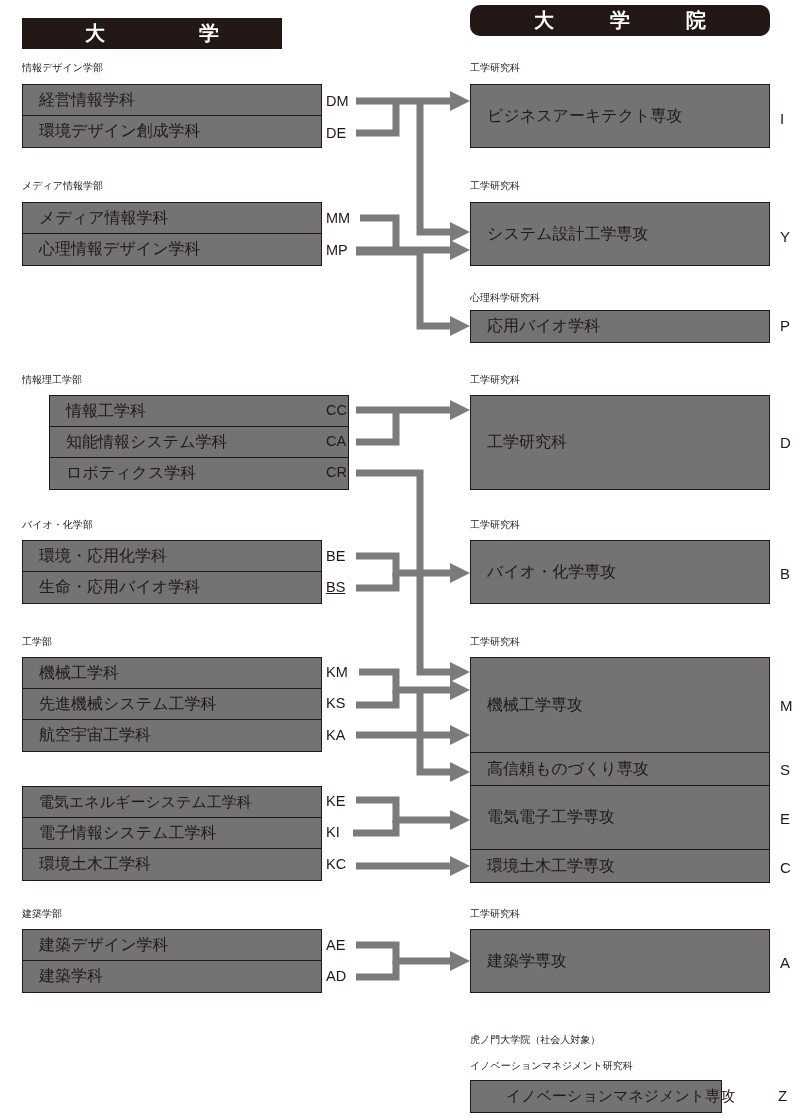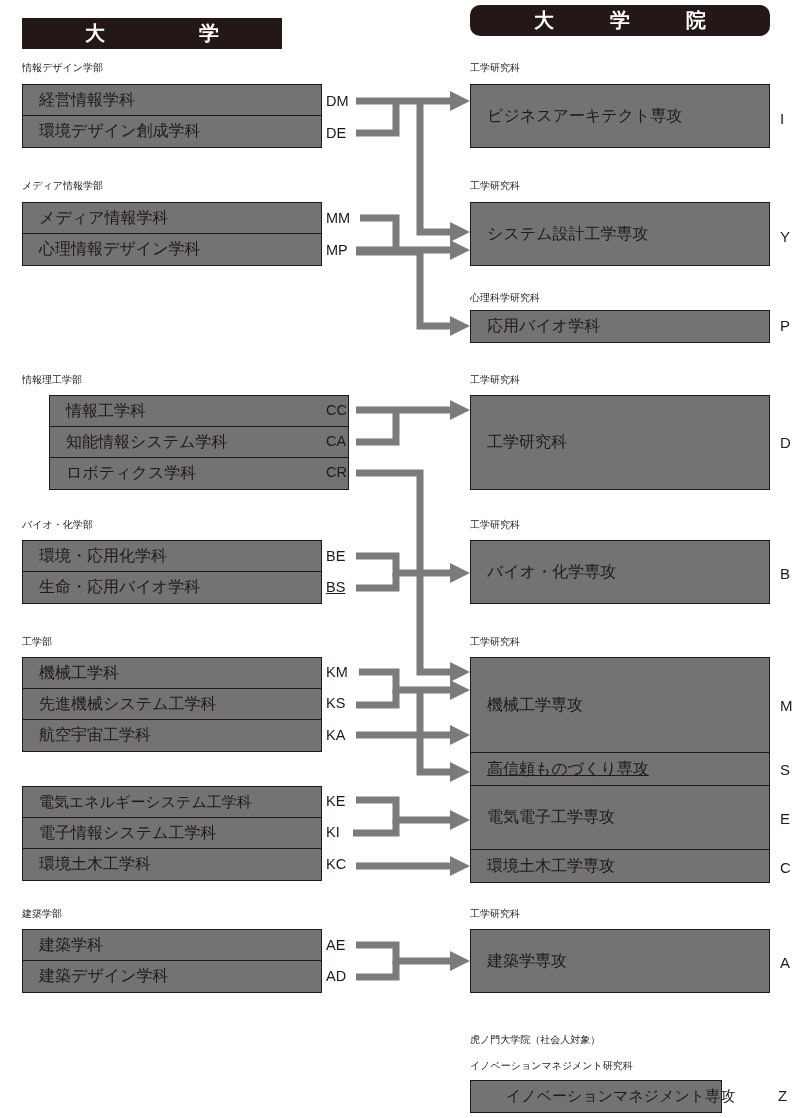--- a/index.html
+++ b/index.html
@@ -155,22 +155,22 @@
     <div class="row small" style="height:31px;">電気エネルギーシステム工学科</div>
     <div class="row" style="height:31px;">電子情報システム工学科</div>
     <div class="row" style="height:31px;">環境土木工学科</div>
   </div>
   <div class="code-left" style="left:326px; top:794px;">KE</div>
   <div class="code-left" style="left:326px; top:825px;">KI</div>
   <div class="code-left" style="left:326px; top:857px;">KC</div>
 
   <div class="caption" style="left:22px; top:906px;">建築学部</div>
   <div class="box-group" style="left:22px; top:929px; width:300px; height:64px;">
+    <div class="row" style="height:31px;">建築デザイン学科</div>
     <div class="row" style="height:31px;">建築学科</div>
-    <div class="row" style="height:31px;">建築デザイン学科</div>
   </div>
   <div class="code-left" style="left:326px; top:938px;">AE</div>
   <div class="code-left" style="left:326px; top:969px;">AD</div>
 
   <div class="caption" style="left:470px; top:60px;">工学研究科</div>
   <div class="box-group" style="left:470px; top:84px; width:300px; height:64px;">
     <div class="row" style="height:100%;">ビジネスアーキテクト専攻</div>
   </div>
   <div class="code-right" style="left:780px; top:111px;">I</div>
 
@@ -194,21 +194,21 @@
 
   <div class="caption" style="left:470px; top:517px;">工学研究科</div>
   <div class="box-group" style="left:470px; top:540px; width:300px; height:64px;">
     <div class="row" style="height:100%;">バイオ・化学専攻</div>
   </div>
   <div class="code-right" style="left:780px; top:566px;">B</div>
 
   <div class="caption" style="left:470px; top:634px;">工学研究科</div>
   <div class="box-group" style="left:470px; top:657px; width:300px; height:226px;text-align:center;">
     <div class="row" style="height:95px;">機械工学専攻</div>
-    <div class="row" style="height:33px;text-decoration:underline;">高信頼ものづくり専攻</div>
+    <div class="row" style="height:33px;">高信頼ものづくり専攻</div>
     <div class="row" style="height:64px;">電気電子工学専攻</div>
     <div class="row" style="height:33px;">環境土木工学専攻</div>
   </div>
   <div class="code-right" style="left:780px; top:698px;">M</div>
   <div class="code-right" style="left:780px; top:762px;">S</div>
   <div class="code-right" style="left:780px; top:811px;">E</div>
   <div class="code-right" style="left:780px; top:860px;">C</div>
 
   <div class="caption" style="left:470px; top:906px;">工学研究科</div>
   <div class="box-group" style="left:470px; top:929px; width:300px; height:64px;">

